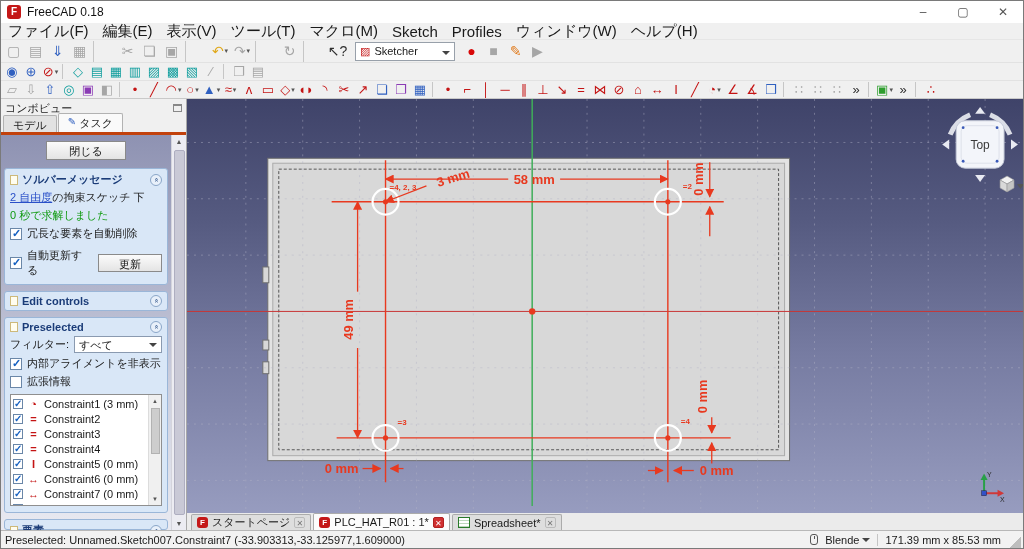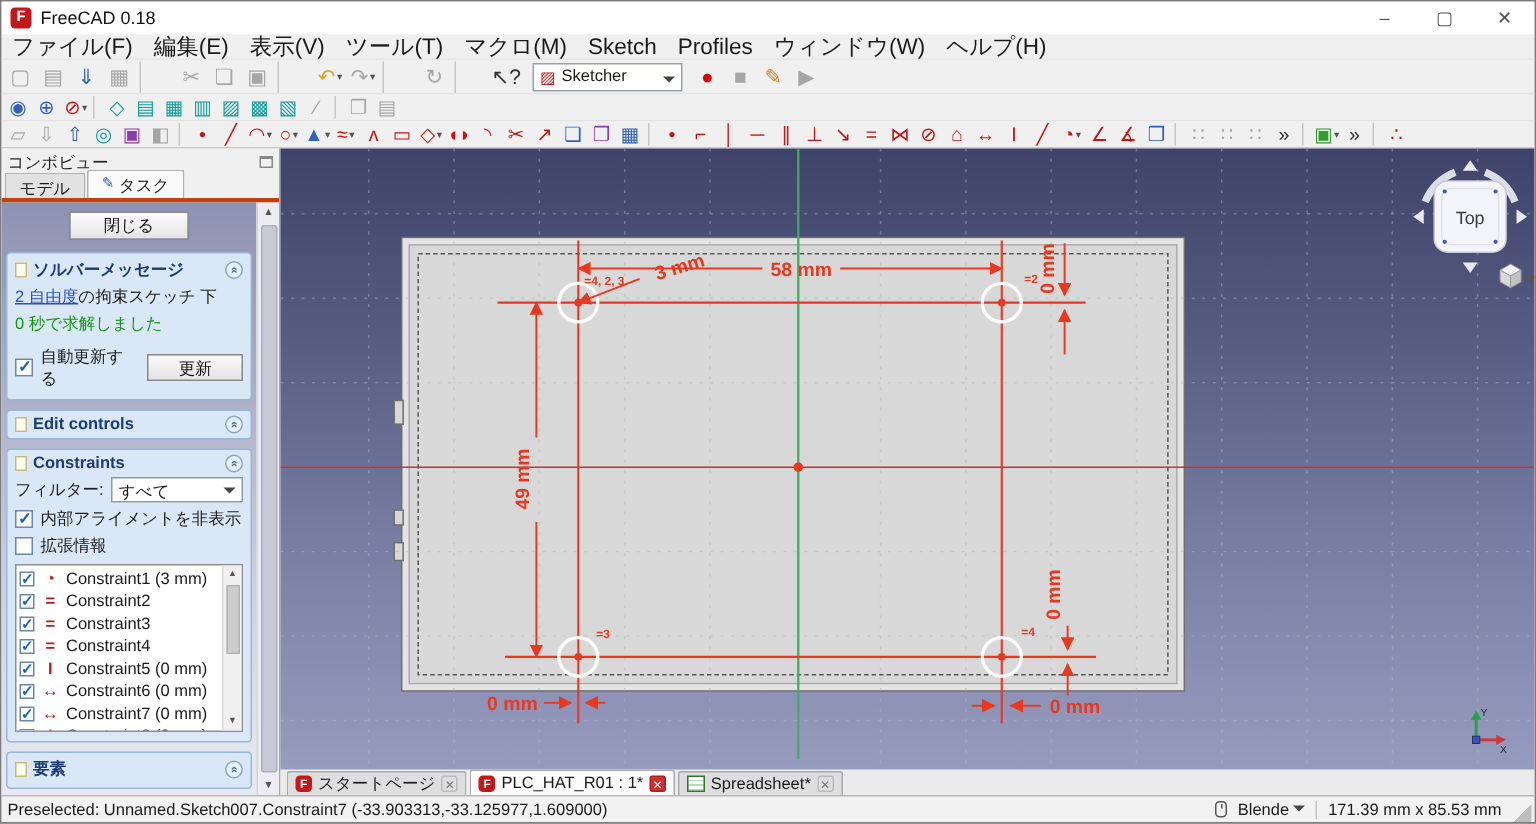--- a/index.html
+++ b/index.html
@@ -614,40 +614,44 @@
 
           <div class="card">
             <div class="cardhead">
               <span class="docicon"></span>
               <span>ソルバーメッセージ</span>
               <span class="collapse"></span>
             </div>
             <div class="cardbody">
               <div><span class="linktext">2 自由度</span><span>の拘束スケッチ 下</span></div>
               <div class="greentext">0 秒で求解しました</div>
+              <div class="cbrow">
+                  <span class="cb on"></span>
+                  <span>冗長な要素を自動削除</span>
+                </div>
               <div class="updrow">
                 <span class="cb on"></span>
                 <span>自動更新する</span>
                 <button class="pushbtn updbtn">更新</button>
               </div>
             </div>
           </div>
 
           <div class="card" style="padding-bottom:3px;">
             <div class="cardhead">
               <span class="docicon"></span>
               <span>Edit controls</span>
               <span class="collapse"></span>
             </div>
           </div>
 
           <div class="card">
             <div class="cardhead">
               <span class="docicon"></span>
-              <span>Constraints</span>
+              <span>Preselected</span>
               <span class="collapse"></span>
             </div>
             <div class="cardbody">
               <div class="selrow">
                 <span>フィルター:</span>
                 <span class="sel">すべて</span>
               </div>
               <div class="cbrow">
                   <span class="cb on"></span>
                   <span>内部アライメントを非表示</span>

